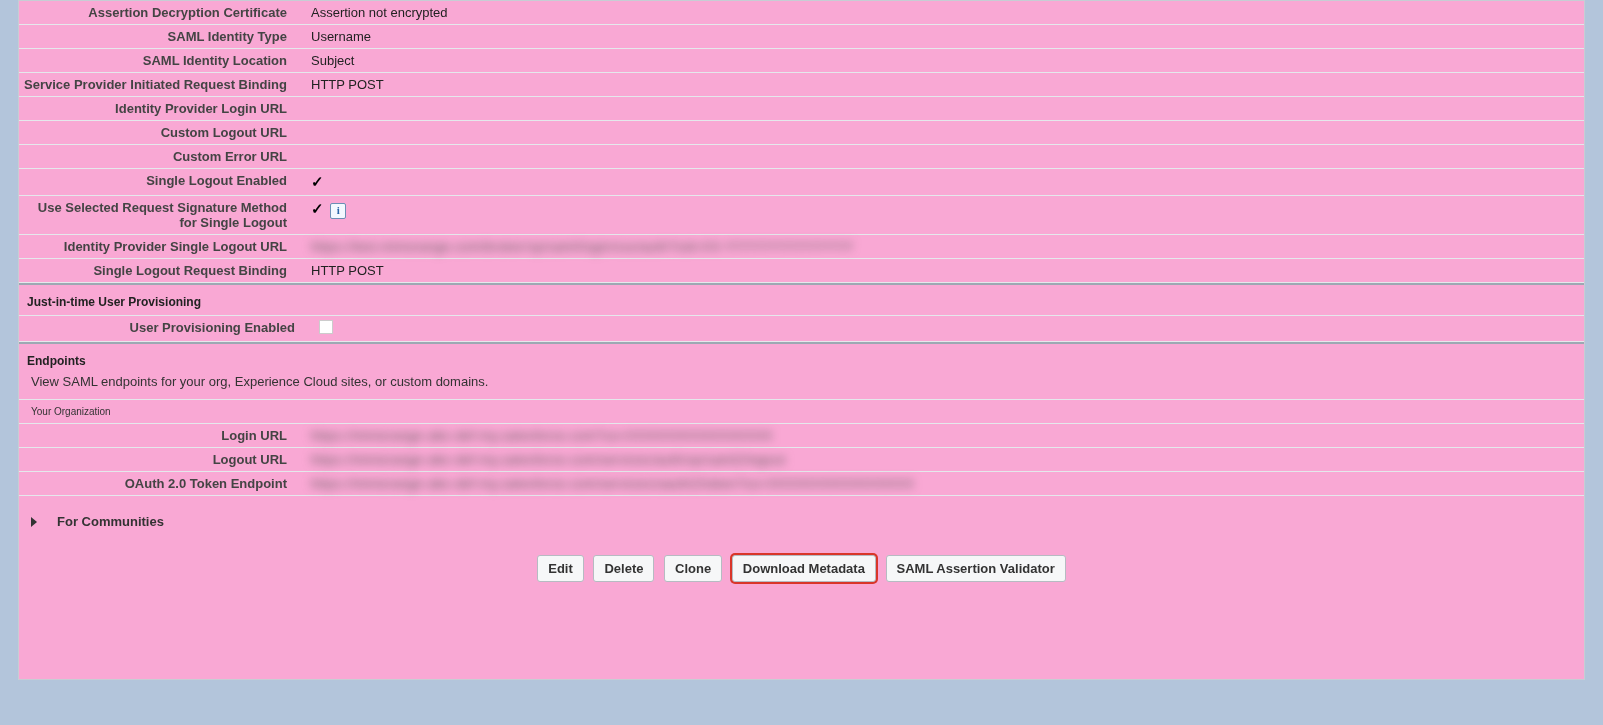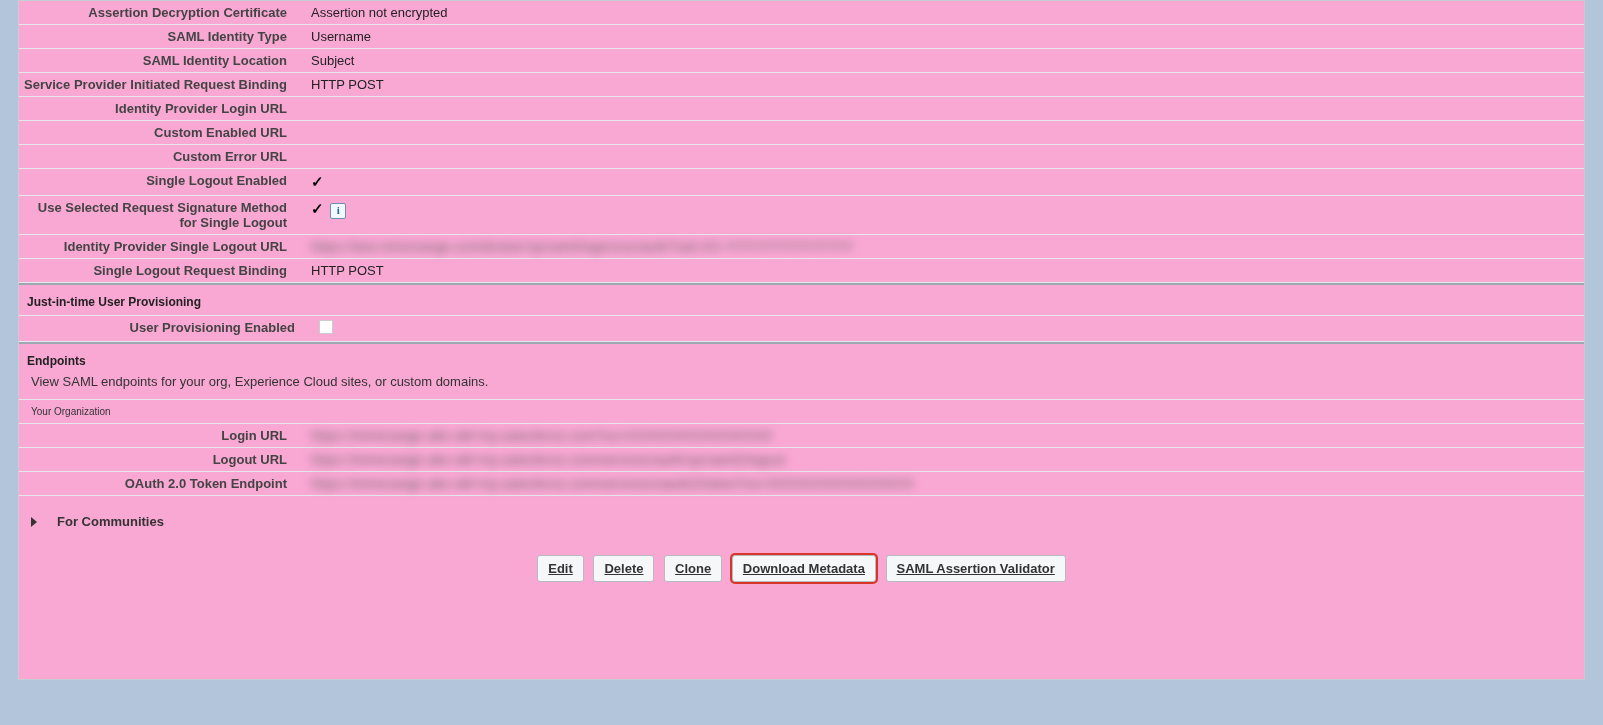--- a/index.html
+++ b/index.html
@@ -127,21 +127,20 @@
     display: inline-block;
     background: #f6f7f8;
     border: 1px solid #b6bbc2;
     border-radius: 3px;
     padding: 5px 10px;
     margin: 0 3px;
     font-size: 13px;
     color: #333;
     font-weight: 700;
     cursor: pointer;
-    text-decoration: underline;
   }
   .btn.highlight {
     box-shadow: 0 0 0 2px #d9362a;
   }
   
 </style>
 </head>
 <body>
 
 <div class="page-wrap">
@@ -167,21 +166,21 @@
         <div class="row-label">Service Provider Initiated Request Binding</div>
         <div class="row-value">HTTP POST</div>
       </div>
 
       <div class="row">
         <div class="row-label">Identity Provider Login URL</div>
         <div class="row-value"></div>
       </div>
 
       <div class="row">
-        <div class="row-label">Custom Enabled URL</div>
+        <div class="row-label">Custom Logout URL</div>
         <div class="row-value"></div>
       </div>
 
       <div class="row">
         <div class="row-label">Custom Error URL</div>
         <div class="row-value"></div>
       </div>
 
       <div class="row">
         <div class="row-label">Single Logout Enabled</div>

